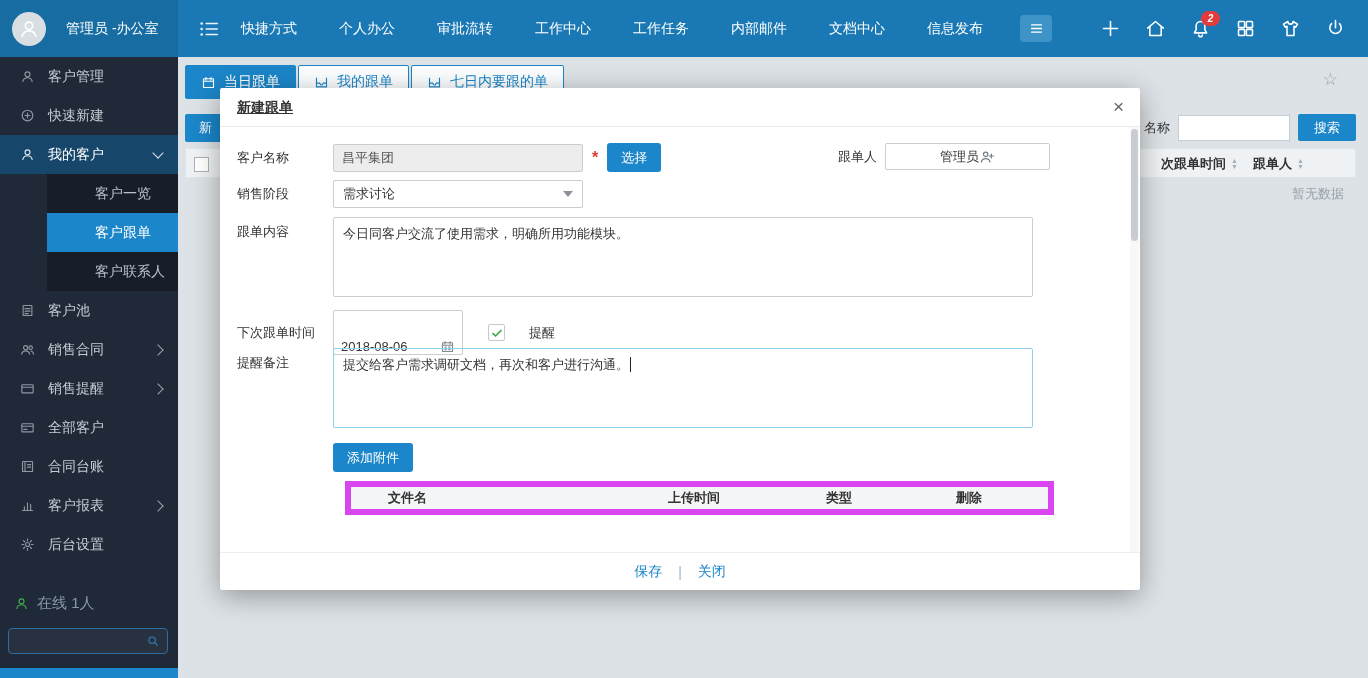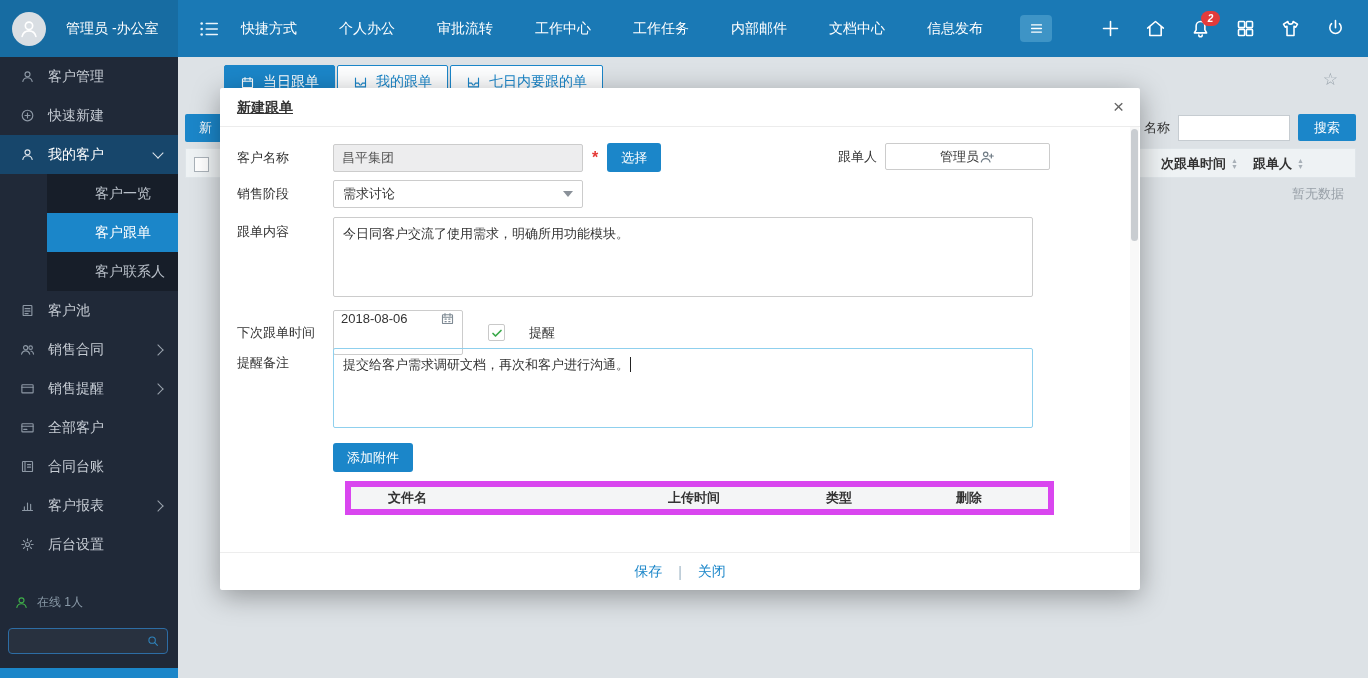--- a/index.html
+++ b/index.html
@@ -22,32 +22,32 @@
 
   
   .sidebar{position:absolute;top:57px;left:0;bottom:0;width:178px;background:#202938;z-index:4;}
   .side-item{height:39px;display:flex;align-items:center;gap:13px;padding-left:20px;font-size:14px;color:#c6ccd4;cursor:pointer;box-sizing:border-box;}
   .side-item .svgic{width:15px;height:15px;color:#8d98a5;flex:0 0 auto;}
   .side-item.parent-open{background:#17466b;color:#fff;}
   .side-item.sub{padding-left:48px;background:#171e29;color:#b9c0c9;margin-left:47px;}
   .side-item.sub.active{background:#1b86c9;color:#fff;}
   .chev{width:7px;height:7px;border-right:1.5px solid #9aa3ad;border-bottom:1.5px solid #9aa3ad;margin-left:auto;margin-right:16px;transform:rotate(-45deg);flex:0 0 auto;}
   .chev.down{transform:rotate(45deg);border-color:#dfe6ec;margin-top:-3px;}
-  .side-online{position:absolute;top:537px;left:14px;display:flex;align-items:center;gap:8px;color:#8a9aa8;font-size:12px;}
+  .side-online{position:absolute;top:537px;left:14px;display:flex;align-items:center;gap:8px;color:#8a9aa8;font-size:15px;}
   .side-online .svgic{width:15px;height:15px;color:#3fae49;}
   .side-search{position:absolute;top:571px;left:8px;width:160px;height:26px;border:1px solid #2d6da5;border-radius:4px;display:flex;align-items:center;background:rgba(255,255,255,.04);box-sizing:border-box;}
   .side-search input{flex:1;background:transparent;border:none;outline:none;color:#cdd4da;font-size:12px;padding:0 8px;min-width:0;}
   .side-search .svgic{width:14px;height:14px;color:#2f84bd;margin-right:7px;flex:0 0 auto;cursor:pointer;}
   .side-strip{position:absolute;bottom:0;left:0;width:178px;height:10px;background:#1b86c9;}
 
   
   .content{position:absolute;left:178px;top:57px;right:0;bottom:0;background:#dde2e6;}
   .tabs{position:absolute;left:7px;top:8px;display:flex;gap:2px;}
   .tab{height:34px;display:flex;align-items:center;gap:8px;padding:0 15px;font-size:14px;border:1px solid #1b86c9;background:#fdfeff;color:#1b86c9;border-radius:2px;cursor:pointer;box-sizing:border-box;}
-  .tab.active{background:#1b86c9;color:#fff;margin-left:39px;}
+  .tab.active{background:#1b86c9;color:#fff;}
   .tab .svgic{width:15px;height:15px;}
   .btn-new{position:absolute;left:7px;top:57px;width:52px;height:28px;background:#1b86c9;color:#fff;border:none;border-radius:2px;font-size:13px;cursor:pointer;text-align:left;padding-left:14px;}
   .fav{position:absolute;right:30px;top:12px;color:#97a2ab;font-size:17px;cursor:pointer;}
   .filter{position:absolute;right:12px;top:57px;display:flex;align-items:center;gap:8px;}
   .filter label{font-size:13px;color:#333;}
   .filter input{width:112px;height:26px;border:1px solid #c6ccd1;background:#fff;outline:none;padding:0 6px;font-size:13px;box-sizing:border-box;}
   .btn-search{width:58px;height:27px;background:#1b86c9;color:#fff;border:none;border-radius:2px;font-size:13px;cursor:pointer;}
   .grid-head{position:absolute;left:7px;right:12px;top:91px;height:30px;background:#eef2f4;border:1px solid #dfe5e9;box-sizing:border-box;font-size:13px;color:#333;font-weight:700;}
   .grid-head .cb{position:absolute;left:8px;top:8px;width:13px;height:13px;border:1px solid #aab2b9;background:#fff;cursor:pointer;}
   .gh-col{position:absolute;top:6px;display:flex;align-items:center;gap:5px;cursor:pointer;}
@@ -67,21 +67,21 @@
   .req{color:#e53935;margin:0 9px;font-weight:700;}
   .btn{height:29px;background:#1b86c9;color:#fff;border:none;border-radius:3px;font-size:13px;padding:0 14px;cursor:pointer;}
   .follower{position:absolute;left:601px;top:0;display:flex;align-items:center;gap:8px;}
   .follower .inp{width:165px;height:27px;justify-content:center;}
   .follower .svgic{width:16px;height:16px;color:#6f7b85;cursor:pointer;}
   .select{width:250px;height:28px;border:1px solid #ccc;border-radius:2px;display:flex;align-items:center;justify-content:space-between;padding:0 9px;font-size:13px;color:#333;box-sizing:border-box;cursor:pointer;}
   .caret{width:0;height:0;border-left:5px solid transparent;border-right:5px solid transparent;border-top:6px solid #8a9199;}
   .ta{width:700px;height:80px;border:1px solid #ccc;border-radius:2px;padding:6px 9px;font-size:13px;color:#333;line-height:1.55;box-sizing:border-box;cursor:text;}
   .ta.focus{border-color:#8fd0ee;}
   .tcaret{display:inline-block;width:1px;height:15px;background:#222;vertical-align:-3px;margin-left:1px;}
-  .dateinp{width:130px;height:45px;border:1px solid #ccc;border-radius:2px;display:flex;align-items:flex-start;justify-content:space-between;padding:0 7px;font-size:13px;color:#333;box-sizing:border-box;cursor:pointer;}
+  .dateinp{width:130px;height:45px;border:1px solid #ccc;border-radius:2px;display:flex;align-items:flex-end;justify-content:space-between;padding:0 7px;font-size:13px;color:#333;box-sizing:border-box;cursor:pointer;}
   .dateinp .svgic{width:15px;height:15px;color:#7f8a94;}
   .cbx{width:15px;height:15px;border:1px solid #c9c9c9;border-radius:2px;background:#fff;display:flex;align-items:center;justify-content:center;margin-left:25px;cursor:pointer;flex:0 0 auto;}
   .cbx .svgic{width:12px;height:12px;color:#3aa94a;}
   .cbx .svgic *{stroke-width:3.4;}
   .remind-lab{font-size:13px;color:#333;margin-left:24px;}
   .atable{position:absolute;left:125px;top:393px;width:709px;height:34px;background:#f4f5f6;border:6px solid #d946ef;box-sizing:border-box;display:grid;grid-template-columns:280px 158px 130px 1fr;align-items:center;padding-left:37px;font-size:13px;font-weight:700;color:#333;}
   .m-footer{position:absolute;left:0;right:0;bottom:0;height:37px;border-top:1px solid #ededed;display:flex;align-items:center;justify-content:center;gap:16px;font-size:14px;}
   .m-footer a{color:#1b86c9;text-decoration:none;cursor:pointer;}
   .m-footer .sep{color:#9fb6c6;}
   .m-scroll{position:absolute;top:39px;right:1px;bottom:38px;width:9px;background:#f8f8f8;}

